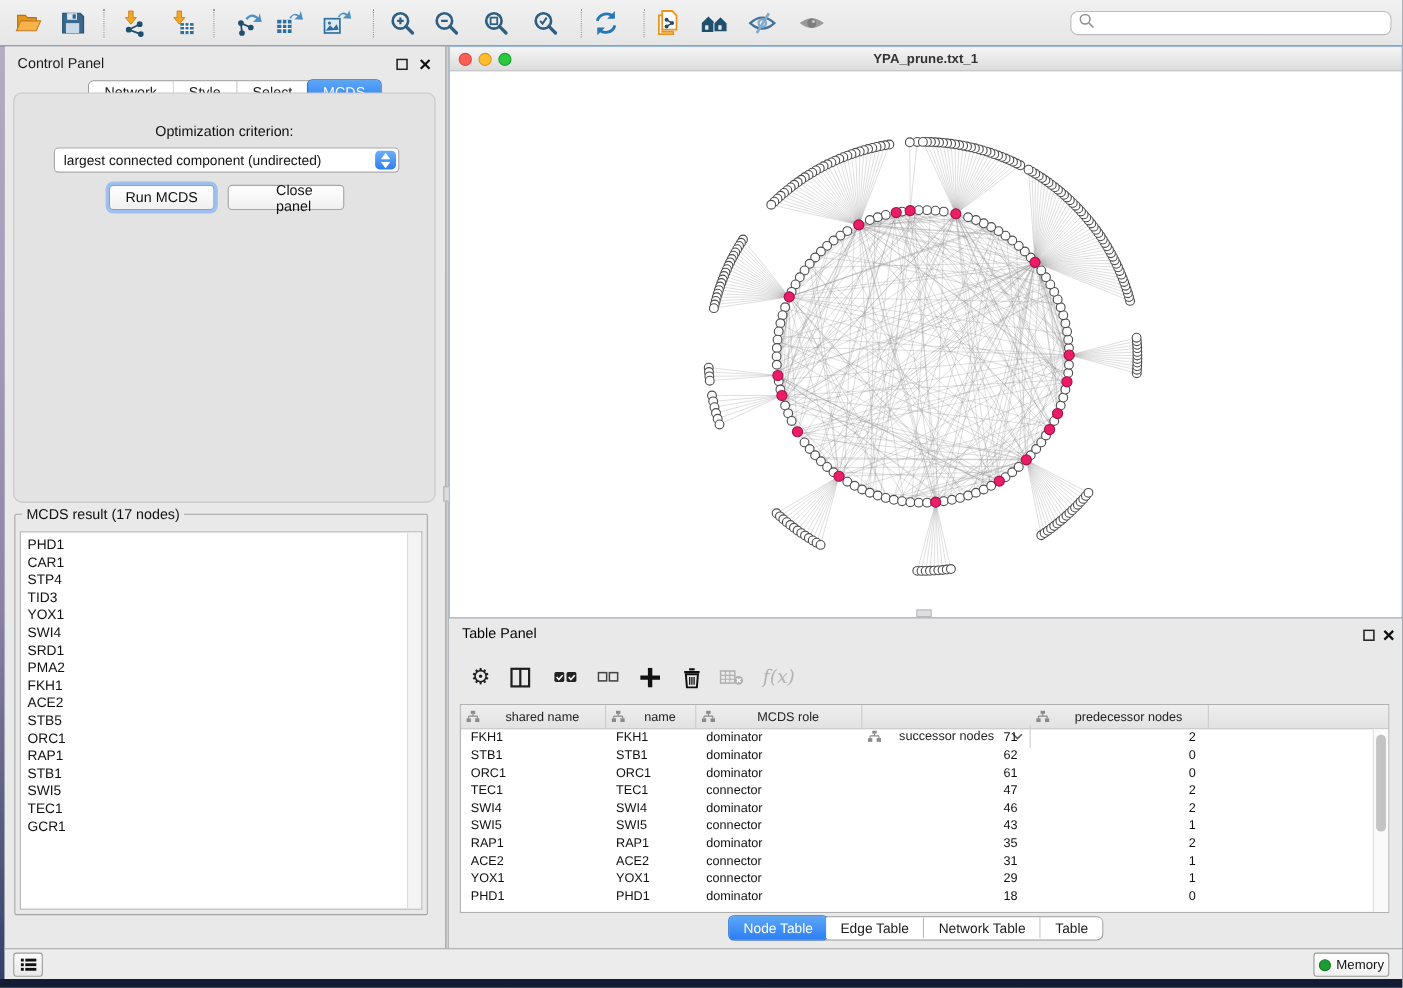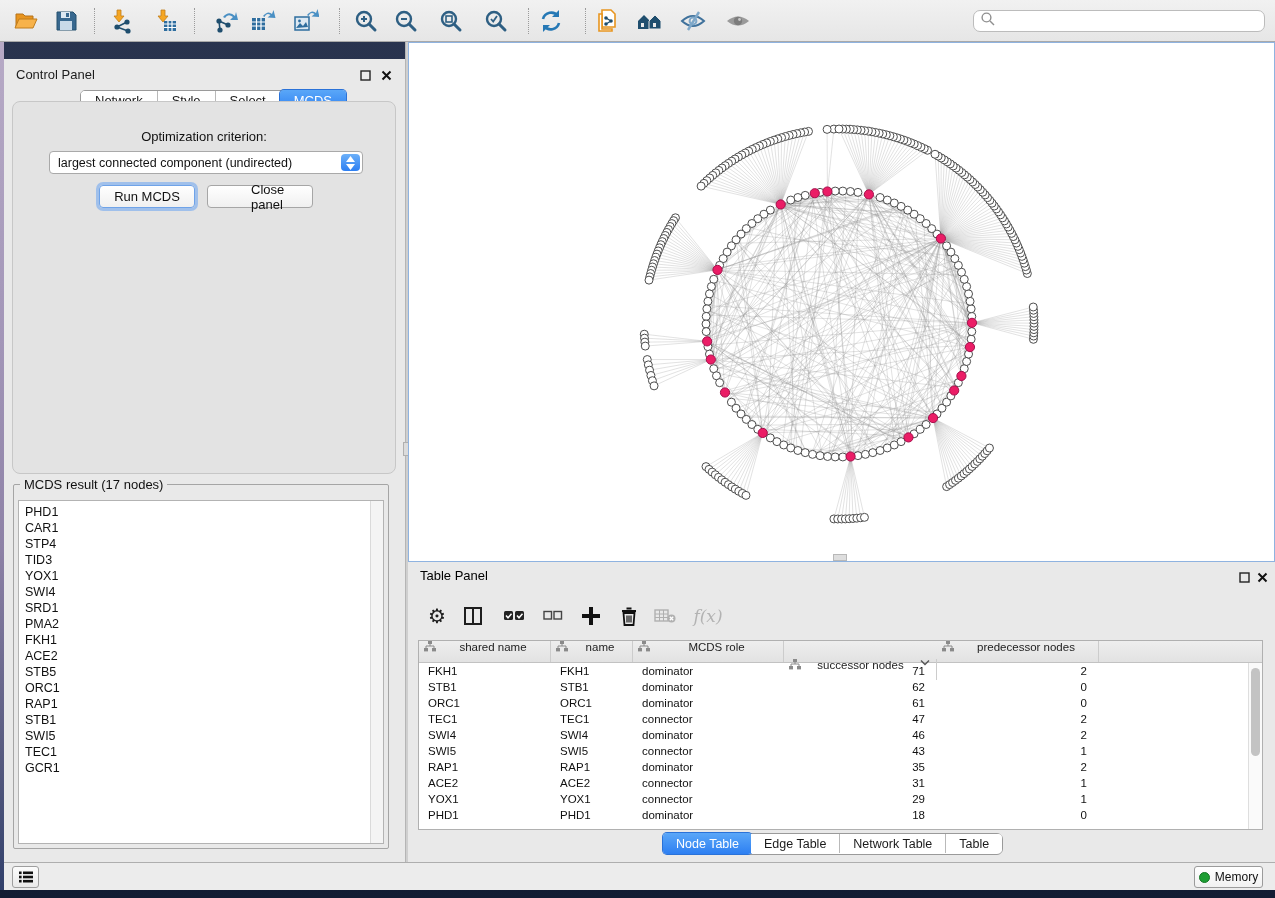--- a/index.html
+++ b/index.html
@@ -14,21 +14,21 @@
   
   #toolbar { left:0; top:0; width:1275px; height:42px; background:linear-gradient(#f1f1f1,#e6e6e6);
     border-bottom:1px solid #a9a9a9; }
   .tbtn { position:absolute; top:7px; width:28px; height:28px; display:flex; align-items:center; justify-content:center; }
   .tsep { position:absolute; top:8px; height:26px; width:0; border-left:1px dotted #9b9b9b; }
   #search-box { position:absolute; left:973px; top:10px; width:292px; height:22px; background:#fff;
     border:1px solid #bcbcbc; border-radius:7px; display:flex; align-items:center; padding-left:6px; }
   #search-box input { border:none; outline:none; flex:1; font-size:12px; height:18px; background:transparent; }
 
   
-  #control-panel { left:4px; top:59px; width:401px; height:820px; background:#e9e9e9; }
+  #control-panel { left:4px; top:42px; width:401px; height:820px; background:#e9e9e9; }
   #cp-title { position:absolute; left:12px; top:8px; font-size:13px; color:#1c1c1c; }
   .panel-btn { position:absolute; width:14px; height:14px; display:flex; align-items:center; justify-content:center; }
   #cp-tabs { position:absolute; left:76px; top:31px; height:21px; display:flex; background:#fff;
     border:1px solid #9a9a9a; border-radius:5px; overflow:visible; }
   .seg { height:19px; display:flex; align-items:center; justify-content:center; font-size:13px; color:#1b1b1b;
     border-right:1px solid #b9b9b9; padding:0 14px; background:#fff; }
   .seg:first-child { border-radius:4px 0 0 4px; }
   .seg:last-child  { border-right:none; border-radius:0 4px 4px 0; }
   .seg-active { background:linear-gradient(#5aa7f8,#2d7ff2); color:#fff; border-radius:4px !important;
     margin:-1px; height:21px; border-right:none; box-shadow:0 0 0 1px #2a72d8; }
@@ -64,21 +64,21 @@
   #net-title { position:absolute; left:0; right:0; top:3px; text-align:center; font-size:12px; font-weight:700; color:#333; }
   #net-canvas { position:absolute; left:0; top:22px; width:865px; height:496px; background:#fff; overflow:hidden; }
   #h-grip { position:absolute; left:424px; top:511px; width:14px; height:7px; background:#dedede; border:1px solid #b8b8b8; }
 
   
   #table-panel { left:408px; top:562px; width:867px; height:300px; background:#e9e9e9; }
   #tp-title { position:absolute; left:12px; top:6px; font-size:13px; color:#000000; }
   .ticon { position:absolute; top:41px; width:26px; height:26px; display:flex; align-items:center; justify-content:center; }
   #tbl { position:absolute; left:10px; top:78px; width:845px; height:190px; background:#fff; border:1px solid #b0b0b0; }
   #tbl-head { display:flex; height:22px; background:linear-gradient(#eeeeee,#e2e2e2); border-bottom:1px solid #c2c2c2; }
-  .hcell { display:flex; border-right:1px solid #cccccc; height:100%; }
+  .hcell { display:flex; align-items:center; border-right:1px solid #cccccc; height:100%; }
   .hcell .hlabel { flex:1; text-align:center; font-size:11.5px; color:#222; }
   .hicon { margin-left:5px; flex:0 0 auto; }
   .row { display:flex; height:16px; }
   .cell { font-size:11.5px; color:#111; line-height:16px; white-space:nowrap; overflow:hidden; }
   .cell.left { padding-left:9px; text-align:left; }
   .cell.right { padding-right:12px; text-align:right; }
   #tbl-scroll { position:absolute; right:0; top:22px; bottom:0; width:14px; background:#fafafa; border-left:1px solid #dedede; }
   #tbl-thumb { position:absolute; left:2px; top:5px; width:9px; height:88px; background:#c3c3c3; border-radius:5px; }
   #tp-tabs { position:absolute; left:255px; top:271px; height:22px; display:flex; background:#fff;
     border:1px solid #9a9a9a; border-radius:6px; }
@@ -300,20 +300,26 @@
       <div id="mcds-scroll"></div>
     </div>
   </fieldset>
 </div>
 
 <div class="abs" id="v-splitter">
   <div id="v-grip"></div>
 </div>
 
 <div class="abs" id="net-window">
+  <div id="net-titlebar">
+    <div class="light" style="left:8px;background:#ff5f57;border:1px solid #d94a43"></div>
+    <div class="light" style="left:26px;background:#febc2e;border:1px solid #d69a1d"></div>
+    <div class="light" style="left:44px;background:#28c840;border:1px solid #1da32f"></div>
+    <div id="net-title">YPA_prune.txt_1</div>
+  </div>
   <div id="net-canvas">
     <svg id="net-svg" width="865" height="496">
         <g stroke="#8f8f8f" stroke-opacity="0.32" stroke-width="0.8">
           <line x1="371.6966374770527" y1="139.4603918422108" x2="562.6404906847353" y2="249.2275780426417"></line>
           <line x1="371.6966374770527" y1="139.4603918422108" x2="553.0485119698184" y2="208.5216511560307"></line>
           <line x1="371.6966374770527" y1="139.4603918422108" x2="561.6024857158785" y2="278.2298141801215"></line>
           <line x1="371.6966374770527" y1="139.4603918422108" x2="388.12956078944313" y2="385.2373412280022"></line>
           <line x1="371.6966374770527" y1="139.4603918422108" x2="298.2055553887341" y2="276.8668511385743"></line>
           <line x1="371.6966374770527" y1="139.4603918422108" x2="319.7538315356487" y2="184.60388223213607"></line>
           <line x1="371.6966374770527" y1="139.4603918422108" x2="299.982263706341" y2="230.99306783896978"></line>

